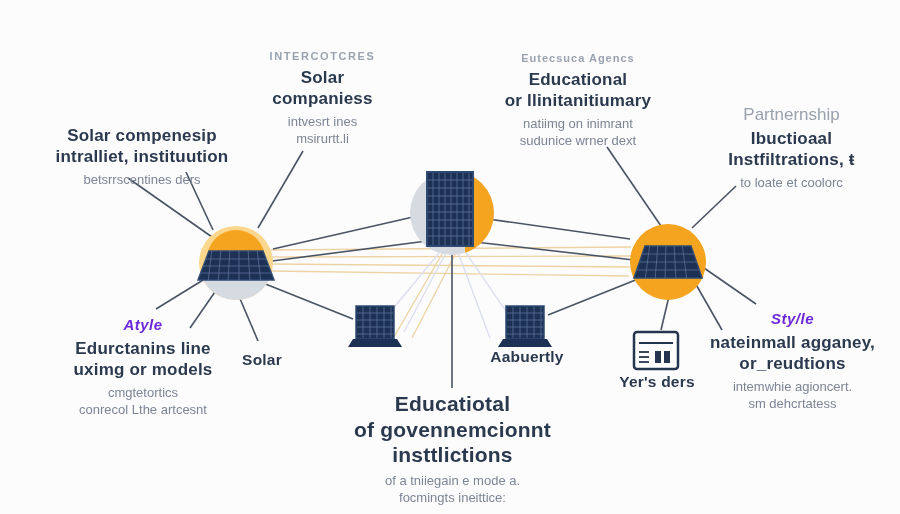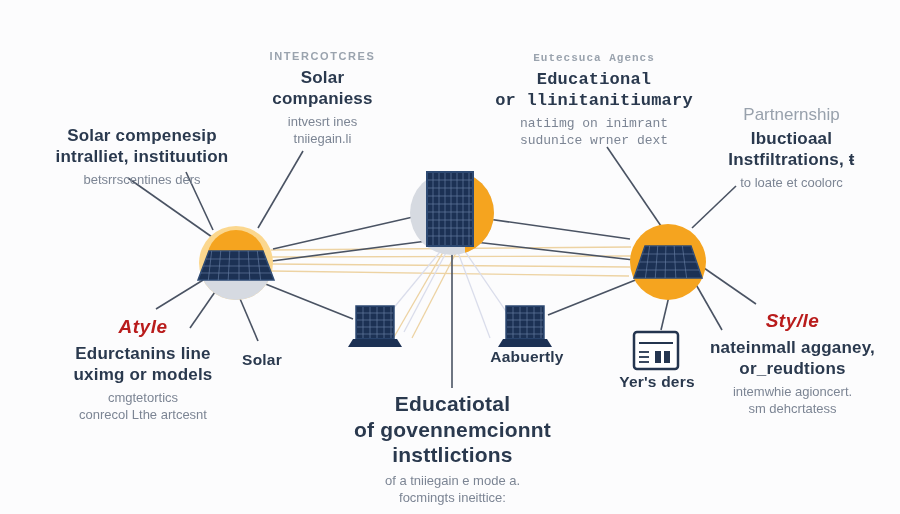--- a/index.html
+++ b/index.html
@@ -13,21 +13,21 @@
   .node{position:absolute;text-align:center;}
   .eyebrow{
     font-size:11px;font-weight:700;letter-spacing:1.6px;
     color:#9aa3ae;margin-bottom:6px;white-space:pre-line;
   }
   .kicker{
     font-size:17px;font-weight:400;color:#98a1ac;margin-bottom:4px;
     white-space:pre-line;
   }
   .script{
-    font-size:19px;font-style:italic;font-weight:700;color:#b91c1c;
+    font-size:15px;font-style:italic;font-weight:700;color:#6d28d9;
     margin-bottom:6px;white-space:pre-line;letter-spacing:0.5px;
   }
   .title{
     font-size:17px;font-weight:700;color:#2a394e;line-height:1.22;
     white-space:pre-line;letter-spacing:0.2px;
   }
   .sub{
     font-size:13px;color:#7c8594;line-height:1.3;margin-top:5px;
     white-space:pre-line;
   }
@@ -191,24 +191,24 @@
       <rect x="655" y="351" width="6" height="12" fill="#24354f"></rect>
       <rect x="664" y="351" width="6" height="12" fill="#24354f"></rect>
     </g>
   </svg>
 
   <div class="node" style="left:225px;top:50px;width:195px;">
     <div class="eyebrow">INTERCOTCRES</div>
     <div class="title">Solar
 companiess</div>
     <div class="sub">intvesrt ines
-tniiegain.li</div>
-  </div>
-
-  <div class="node" style="left:484px;top:52px;width:220px;font-family:Liberation Mono, monospace;">
+msirurtt.li</div>
+  </div>
+
+  <div class="node" style="left:468px;top:52px;width:220px;">
     <div class="eyebrow" style="letter-spacing:1px;">Eutecsuca Agencs</div>
     <div class="title">Educational
 or llinitanitiumary</div>
     <div class="sub">natiimg on inimrant
 sudunice wrner dext</div>
   </div>
 
   <div class="node" style="left:22px;top:126px;width:240px;">
     <div class="title">Solar compenesip
 intralliet, instituution</div>

